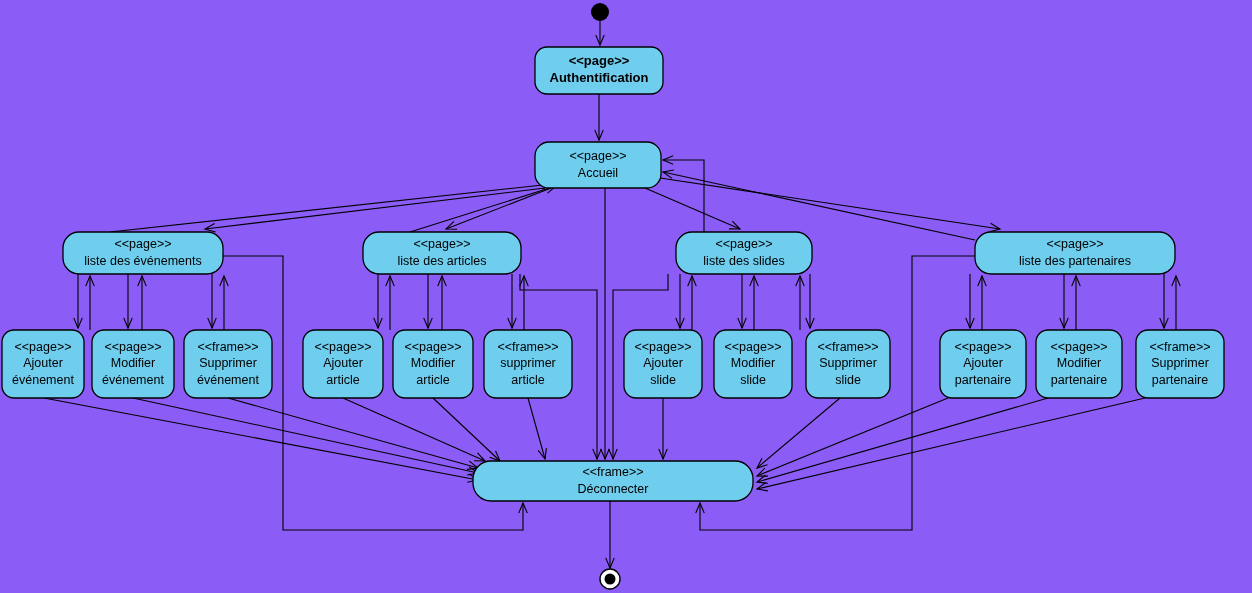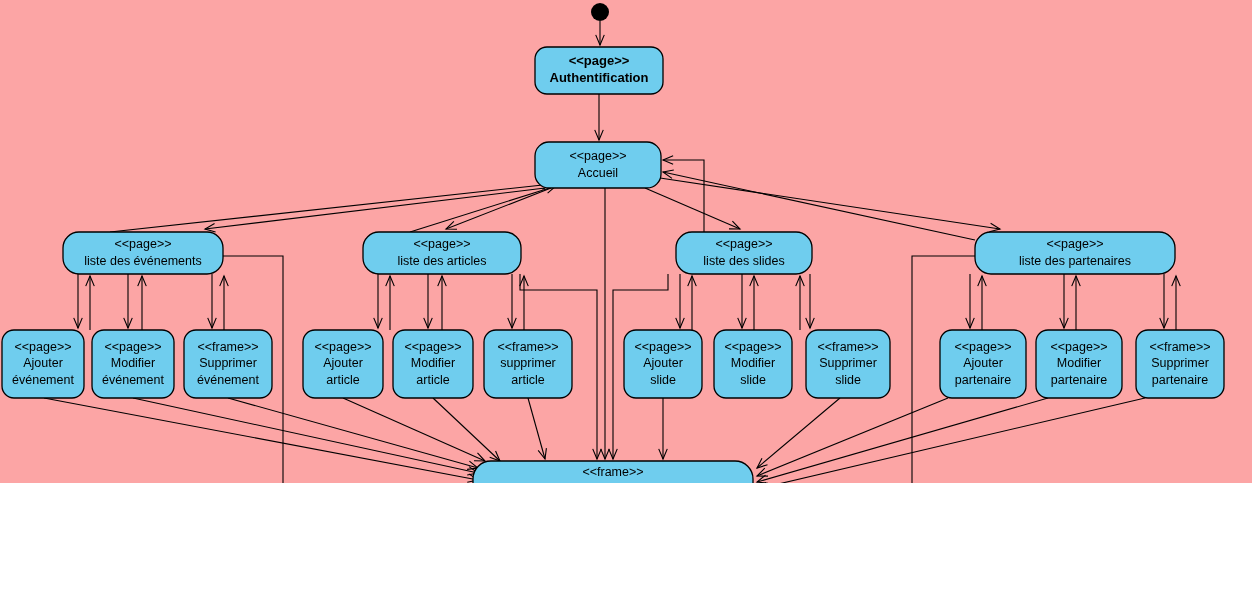--- a/index.html
+++ b/index.html
@@ -7,22 +7,22 @@
     margin: 0;
     padding: 0;
     background: #ffffff;
   }
   body {
     font-family: "Liberation Sans", sans-serif;
   }
   #diagram-root {
     position: relative;
     width: 1252px;
-    height: 483px;
-    background: #fca5a5;
+    height: 593px;
+    background: #8b5cf6;
     overflow: hidden;
   }
   svg#uml-svg {
     display: block;
     width: 1252px;
     height: 593px;
   }
   .edge-line {
     stroke: #000000;
     stroke-width: 1.1;

